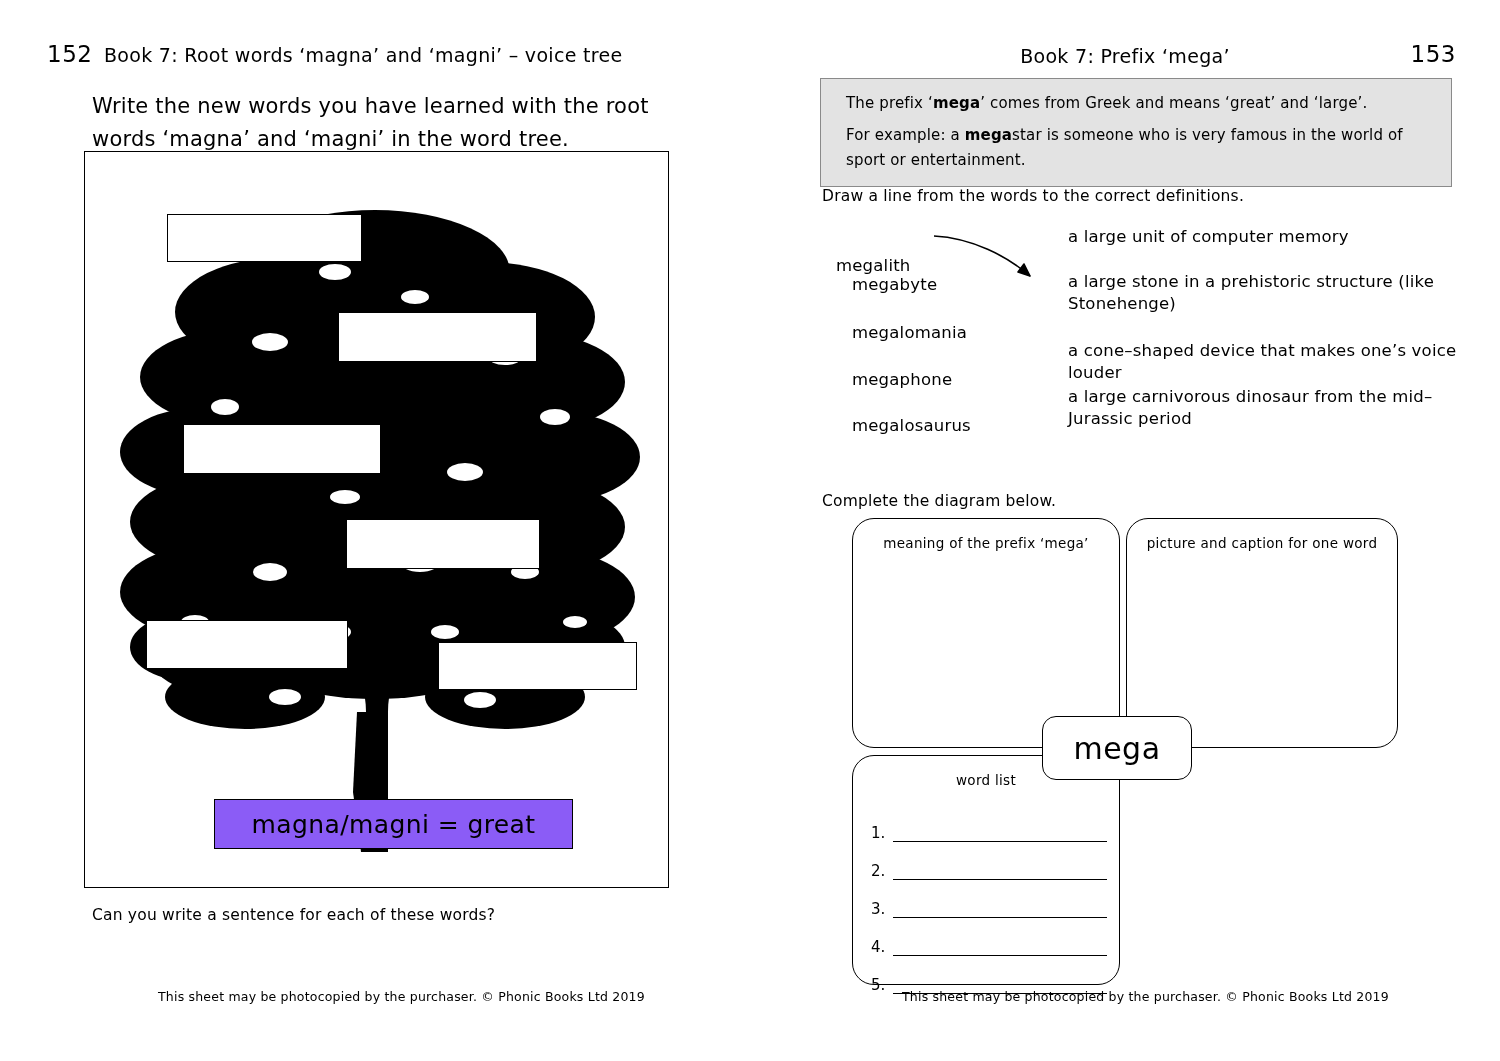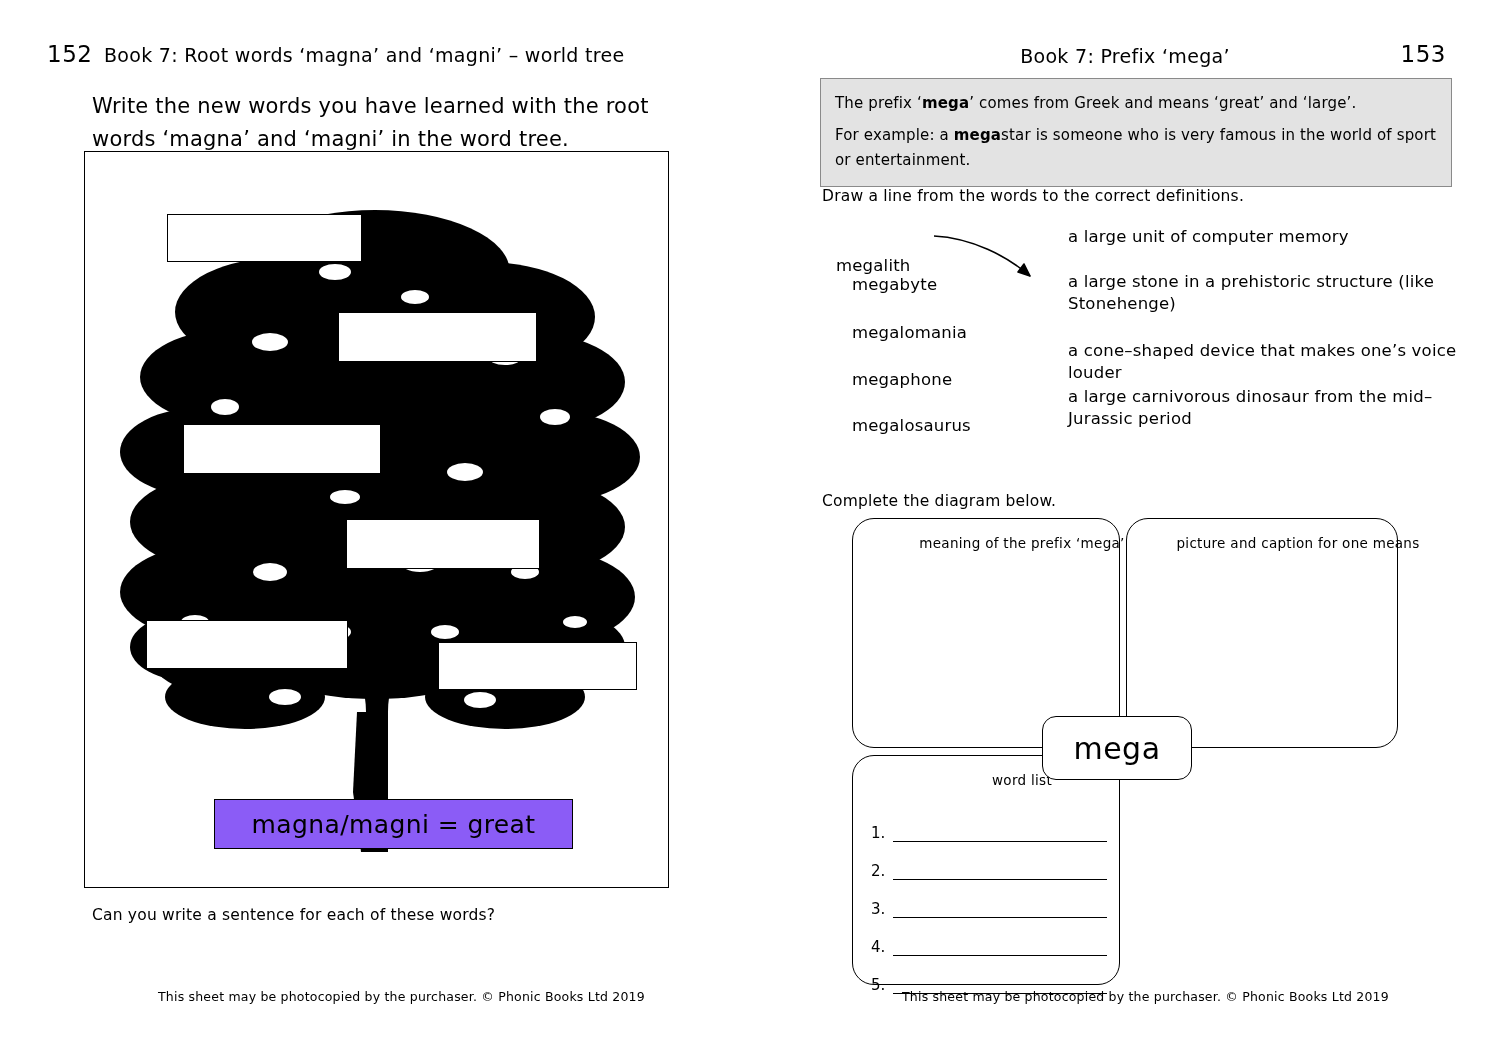--- a/index.html
+++ b/index.html
@@ -101,21 +101,21 @@
   }
   .footer-left {
     left: 158px; top: 989px;
   }
   .footer-right {
     left: 152px; top: 989px;
   }
   
   .page-num-right {
     position: absolute;
-    right: 54px; top: 41px;
+    right: 44px; top: 41px;
     font-size: 23px;
     letter-spacing: 0.5px;
   }
   .header-right {
     position: absolute;
     left: 0; top: 45px;
     width: 750px;
     text-align: center;
     font-size: 19px;
     letter-spacing: 0.3px;
@@ -125,21 +125,21 @@
     left: 70px; top: 78px;
     width: 632px;
     border: 1px solid #8a8a8a;
     background: #e3e3e3;
     padding: 12px 14px 12px 14px;
     box-sizing: border-box;
     font-size: 15px;
     line-height: 1.7;
     letter-spacing: 0.15px;
   }
-  .info-box p { margin: 0 0 6px 0; }
+  .info-box p { margin: 0 0 6px 11px; }
   .info-box p:last-child { margin-bottom: 0; }
   .instr-right-1 {
     position: absolute;
     left: 72px; top: 187px;
     font-size: 15.5px;
     letter-spacing: 0.2px;
   }
   .match-area {
     position: absolute;
     left: 72px; top: 218px;
@@ -178,21 +178,20 @@
   .diagram {
     position: absolute;
     left: 102px; top: 518px;
     width: 546px; height: 467px;
   }
   .quad {
     position: absolute;
     border: 1.3px solid #000;
     background: #fff;
     box-sizing: border-box;
-    padding-left: 36px;
   }
   .q-tl { left: 0;     top: 0;     width: 268px; height: 230px; border-radius: 22px; }
   .q-tr { left: 274px; top: 0;     width: 272px; height: 230px; border-radius: 22px; }
   .q-bl { left: 0;     top: 237px; width: 268px; height: 230px; border-radius: 22px; }
   .q-br { left: 274px; top: 237px; width: 272px; height: 230px; border-radius: 22px; }
   .quad-label {
     position: absolute;
     top: 16px;
     width: 100%;
     text-align: center;
@@ -244,21 +243,21 @@
   }
 </style>
 </head>
 <body>
 
 <div class="page">
 
   <div class="left-page">
 
     <div class="page-num-left">152</div>
-    <div class="header-left">Book 7: Root words ‘magna’ and ‘magni’ – world tree</div>
+    <div class="header-left">Book 7: Root words ‘magna’ and ‘magni’ – voice tree</div>
     <div class="instr-left">Write the new words you have learned with the root words ‘magna’ and ‘magni’ in the word tree.</div>
 
     <div class="tree-box">
 
       <svg class="tree-svg" width="583" height="735" viewBox="0 0 583 735">
         <g fill="#000">
 
           <path d="M281 700 L281 560 C281 540 274 520 268 500 L262 470 L276 455 L292 445 L308 455 L318 470 L314 500 C310 520 303 540 303 560 L303 700 Z"></path>
           <path d="M272 560 L268 640 L276 700 L292 700 L296 640 L292 560 Z" fill="#000"></path>
 
@@ -362,21 +361,21 @@
 
     <div class="instr-right-2">Complete the diagram below.</div>
 
     <div class="diagram">
 
       <div class="quad q-tl">
         <div class="quad-label">meaning of the prefix ‘mega’</div>
       </div>
 
       <div class="quad q-tr">
-        <div class="quad-label">picture and caption for one means</div>
+        <div class="quad-label">picture and caption for one word</div>
       </div>
 
       <div class="quad q-bl">
         <div class="quad-label">word list</div>
         <div class="numbered-lines">
           <div class="num-line">
               <span class="num">1.</span>
               <span class="rule"></span>
             </div>
           <div class="num-line">

